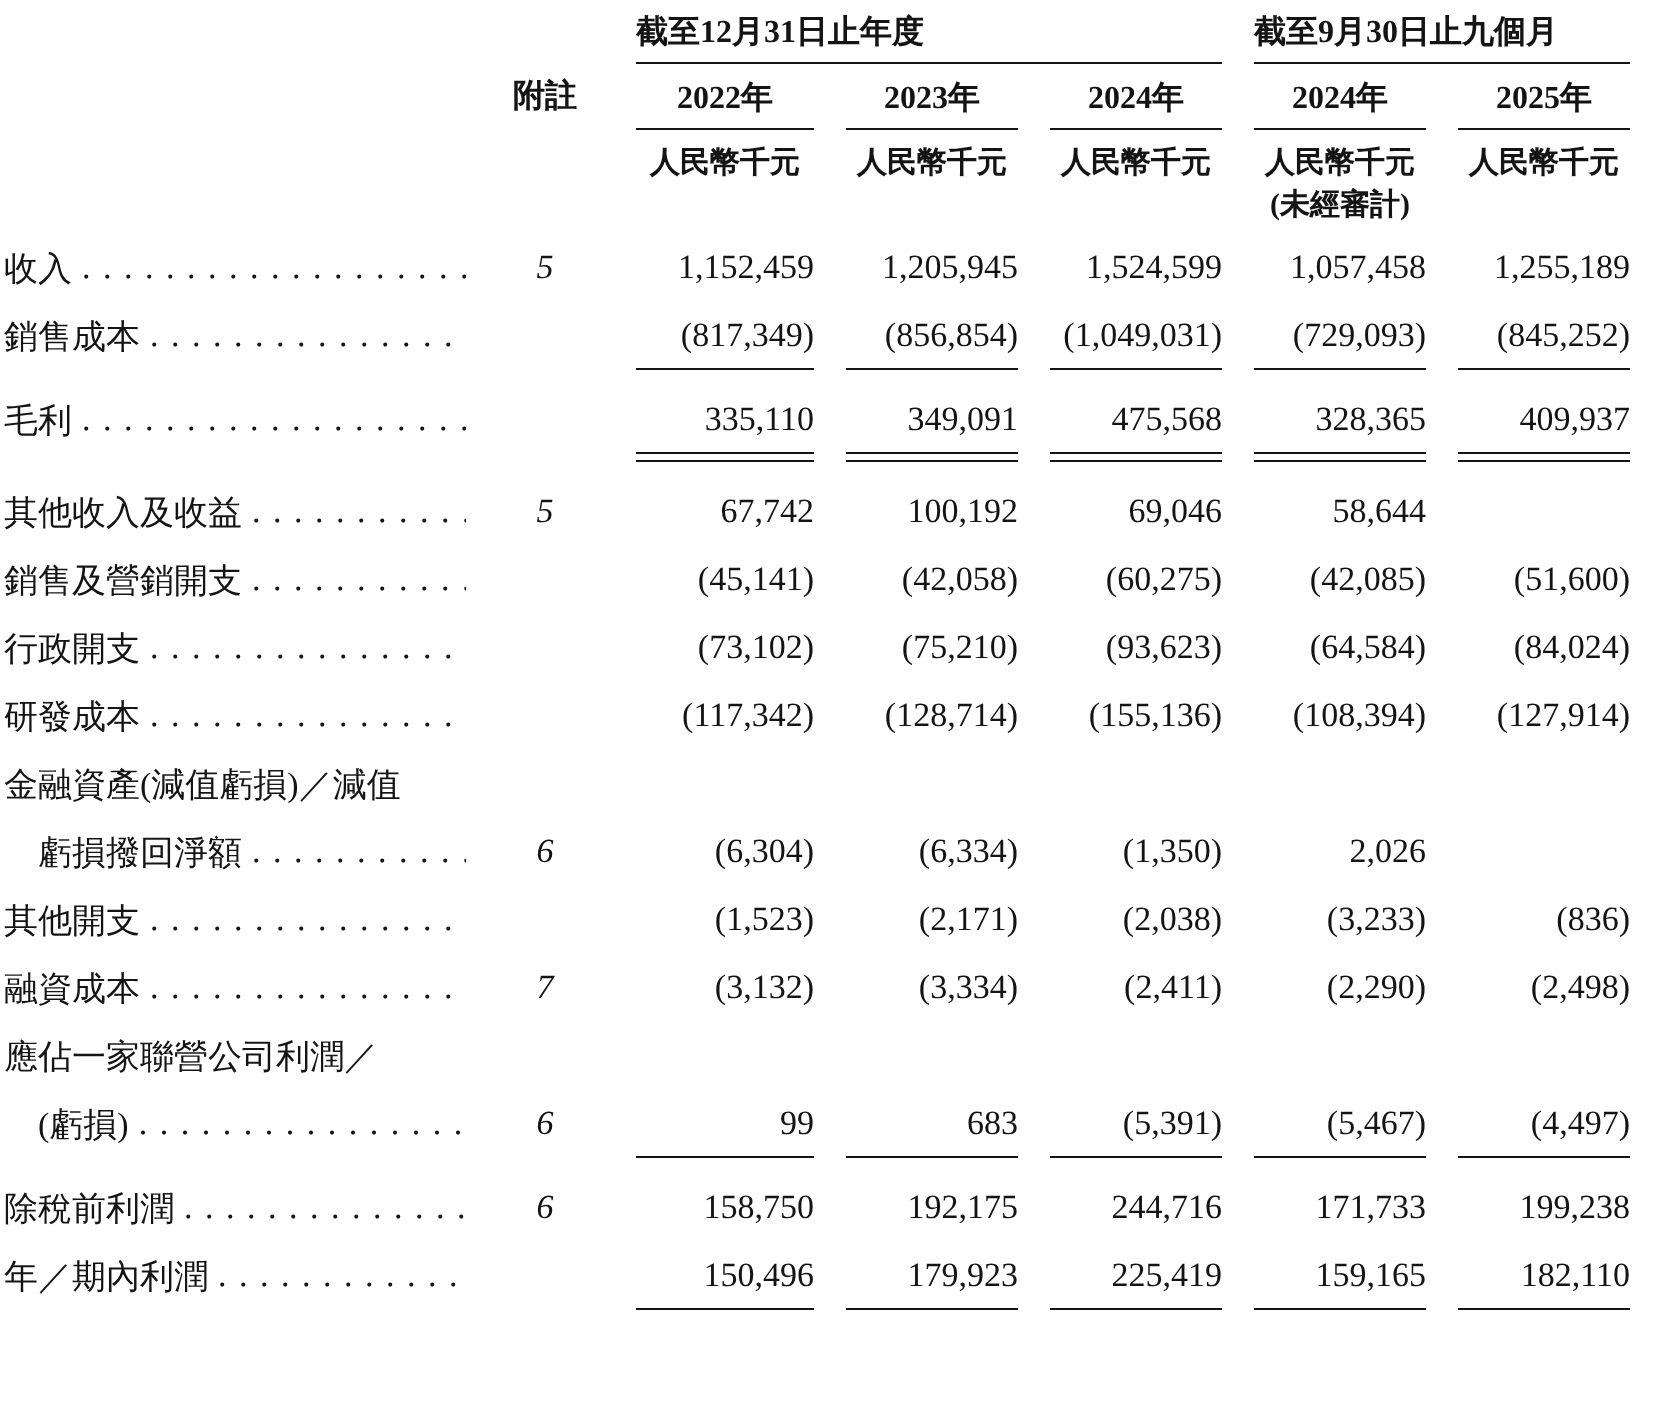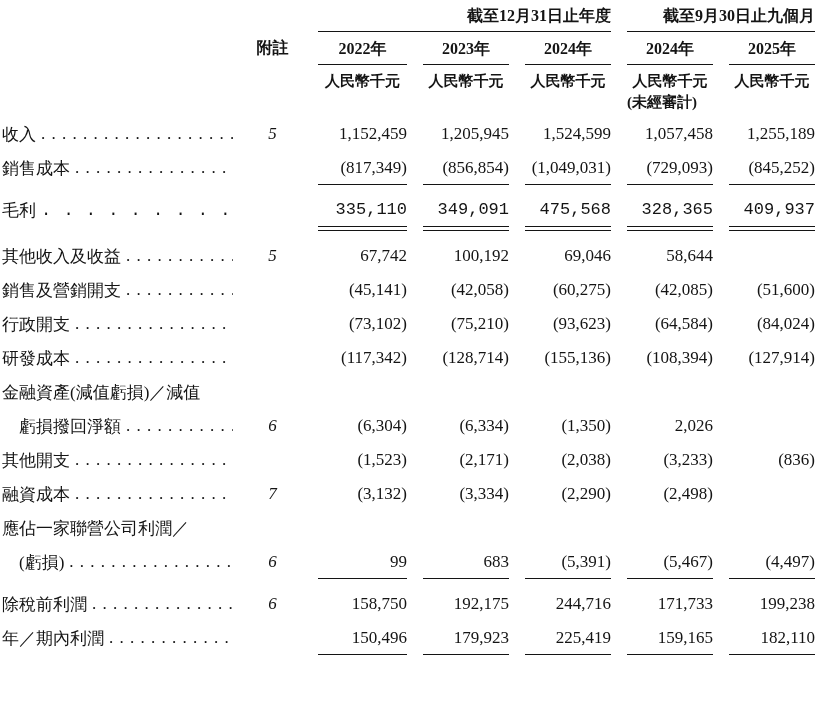--- a/index.html
+++ b/index.html
@@ -15,21 +15,21 @@
   }
   .grid {
     display: grid;
     grid-template-columns: 241px 59px 105px 102px 102px 102px 102px;
   }
 
   
   .hdr-group { height: 26px; align-items: end; }
   .gspan { padding-left: 16px; }
   .gspan .gtext {
-    text-align: right; font-weight: bold; font-size: 16px;
+    text-align: left; font-weight: bold; font-size: 16px;
     padding-bottom: 4px;
     border-bottom: 1.5px solid #141414;
   }
   .span-annual { grid-column: 3 / span 3; }
   .span-interim { grid-column: 6 / span 2; }
 
   .hdr-years { height: 33px; align-items: end; }
   .note-hdr {
     grid-column: 2;
     text-align: center; font-weight: bold; font-size: 16px;
@@ -39,21 +39,21 @@
   .year-cell .yseg {
     text-align: center; font-weight: bold; font-size: 16px;
     padding-bottom: 4px;
     border-bottom: 1.5px solid #141414;
   }
 
   .hdr-units { height: 28px; align-items: end; }
   .unit-cell { padding-left: 16px; text-align: center; font-weight: bold; font-size: 15px; padding-bottom: 2px; }
 
   .hdr-unaudited { height: 24px; align-items: start; }
-  .unaudited-cell { grid-column: 6; padding-left: 16px; text-align: left; font-weight: bold; font-size: 15px; }
+  .unaudited-cell { grid-column: 6; padding-left: 16px; text-align: center; font-weight: bold; font-size: 15px; }
 
   
   .rows { margin-top: 0; }
   .row { height: 34px; align-items: stretch; }
 
   .label-cell { display: flex; align-items: center; padding-right: 10px; overflow: hidden; }
   .lbl { white-space: nowrap; }
   .indent .lbl { padding-left: 17px; }
   .dots { flex: 1; overflow: hidden; white-space: nowrap; margin-left: 5px; color: #141414; }
   .dots::after {
@@ -80,21 +80,21 @@
 
   .rows .row:nth-child(3) .seg,
   .rows .row:nth-child(16) .seg { border-bottom: 1.5px solid #141414; }
   .rows .row:nth-child(3) .seg::after,
   .rows .row:nth-child(16) .seg::after {
     content: ""; position: absolute; left: 0; right: 0; bottom: -5px;
     border-bottom: 1.5px solid #141414;
   }
 
   
-  .rows .row:nth-child(3)  { margin-top: 8px; margin-bottom: 12px; font-family: Liberation Mono, monospace; }
+  .rows .row:nth-child(3)  { margin-top: 8px; margin-bottom: 12px; }
   .rows .row:nth-child(14) { margin-top: 8px; }
   .rows .row:nth-child(16) { margin-top: 17px; }
 </style>
 </head>
 <body>
 
 <div class="page">
 
   <div class="grid hdr-group">
     <div class="gspan span-annual">
@@ -357,20 +357,23 @@
       <span class="dots"></span>
     </div>
     <div class="note-cell">7</div>
   <div class="num-cell">
           <div class="seg">(3,132)</div>
         </div>
         <div class="num-cell">
           <div class="seg">(3,334)</div>
         </div>
         <div class="num-cell">
+          <div class="seg">(2,411)</div>
+        </div>
+        <div class="num-cell">
           <div class="seg">(2,290)</div>
         </div>
         <div class="num-cell">
           <div class="seg">(2,498)</div>
         </div>
       </div>
       <div class="grid row continuation">
     <div class="cell label-cell">
       <span class="lbl">應佔一家聯營公司利潤／</span>
 

